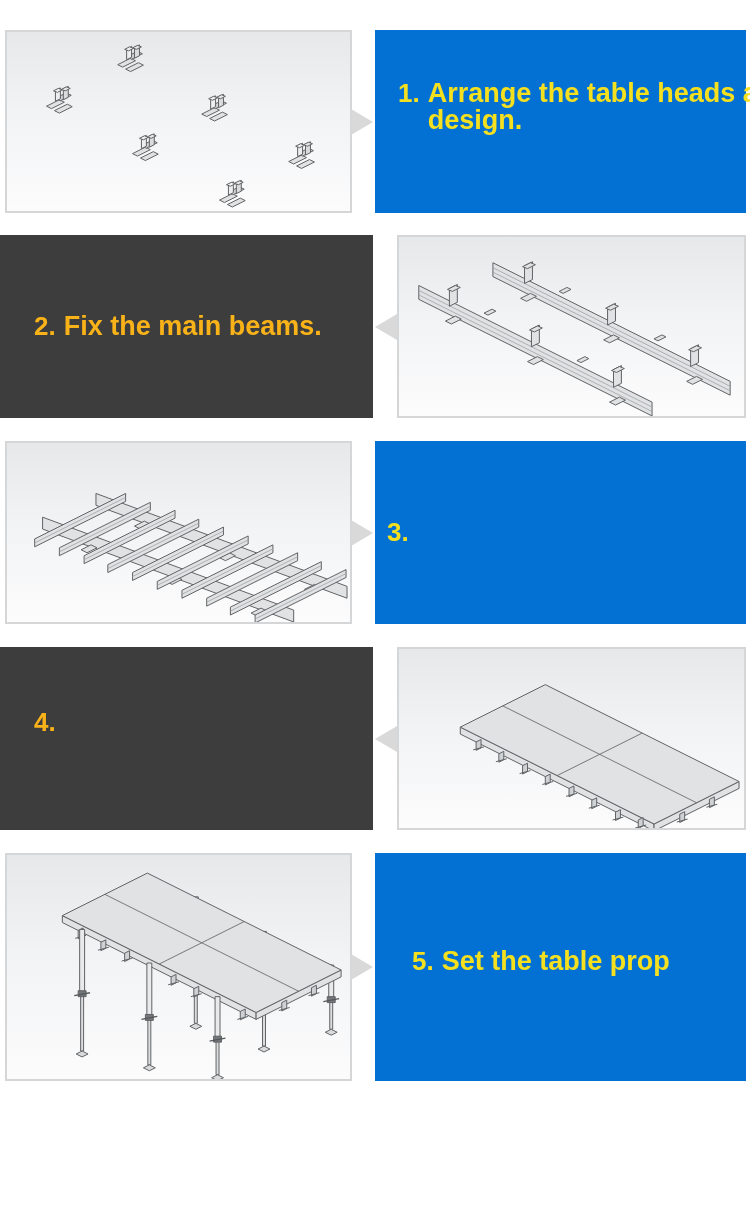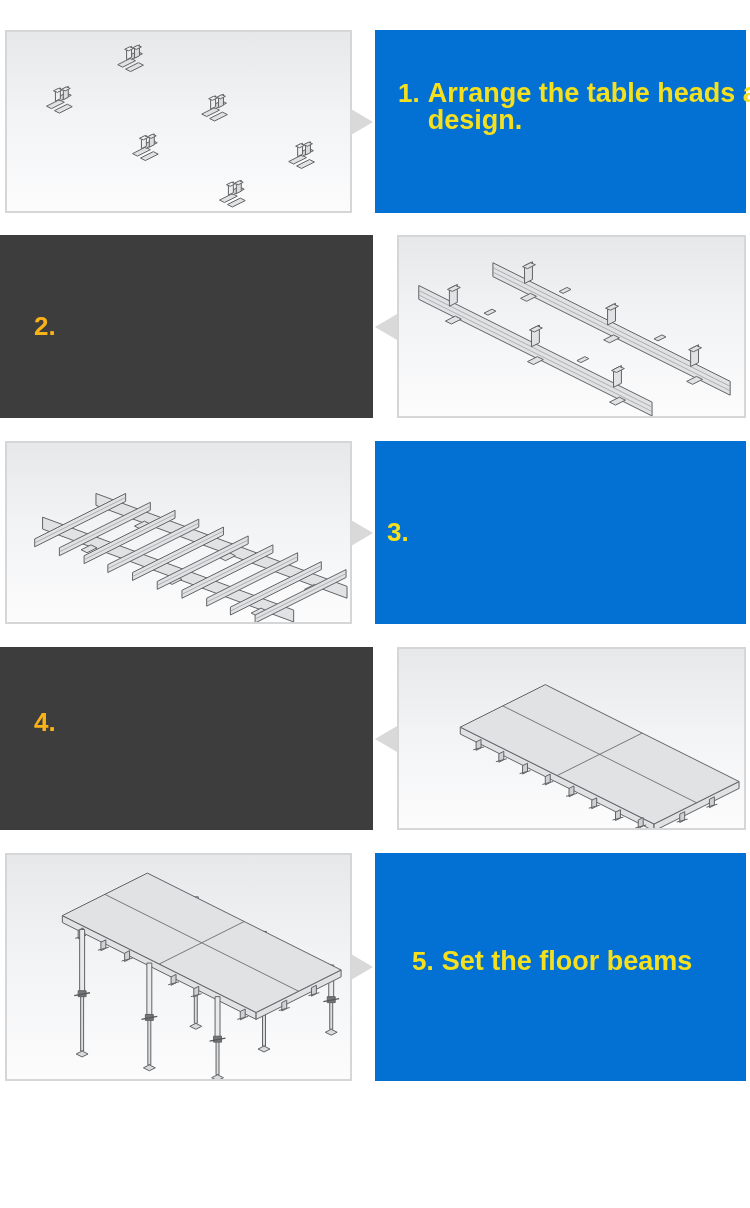--- a/index.html
+++ b/index.html
@@ -80,20 +80,21 @@
       <span class="txt">Arrange the table heads as
 design.</span>
     </div>
   </div>
 </div>
 
 <div class="row r2">
   <div class="text-panel dark p2">
     <div class="step-line">
       <span class="num">2.</span>
+      <span class="txt">Fix the main beams.</span>
     </div>
   </div>
   <div class="arrow left"></div>
   <div class="img-panel right">
     <svg viewBox="0 0 349 179">
 
       <path class="cad" fill="#dcdee0" d="M95 25 L335 145 L335 159 L95 39 Z"></path>
       <path class="cadline" d="M95 30 L335 150 M95 34.5 L335 154.5"></path>
       <path class="cad" fill="#e6e8ea" d="M162 54 L170 50 L174 52 L166 56 Z M258 102 L266 98 L270 100 L262 104 Z"></path>
       <path class="cad" fill="#d6d8da" d="M127 28 L135 24 L135 42 L127 46 Z"></path>
@@ -242,16 +243,16 @@
         <rect x="209" y="182" width="8" height="6" fill="#74777a"></rect>
         <path fill="none" stroke="#55585a" stroke-width="1.4" d="M205 187 L221 184"></path>
         <path fill="#d9dbdd" d="M207 224 L213 221 L219 224 L213 227 Z"></path>
       </g>
     </svg>
   </div>
   <div class="arrow right"></div>
   <div class="text-panel blue p5">
     <div class="step-line">
       <span class="num">5.</span>
-      <span class="txt">Set the floor beams</span>
+      <span class="txt">Set the table prop</span>
     </div>
   </div>
 </div>
 
 </body></html>

